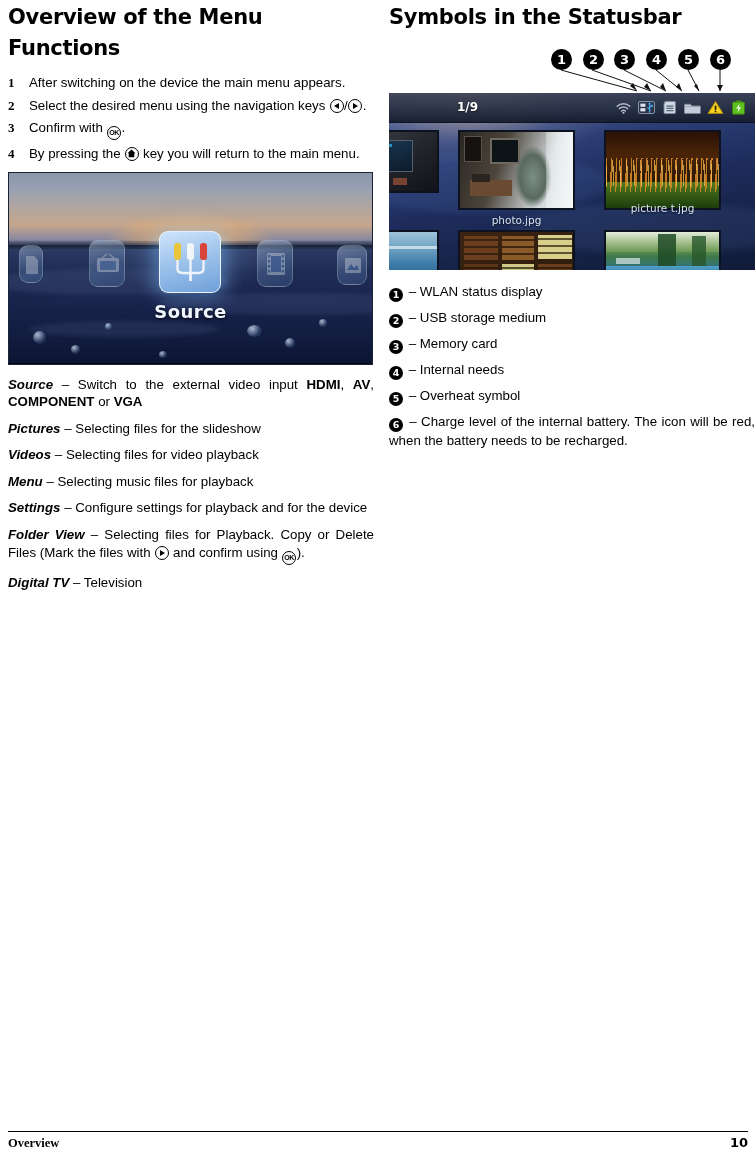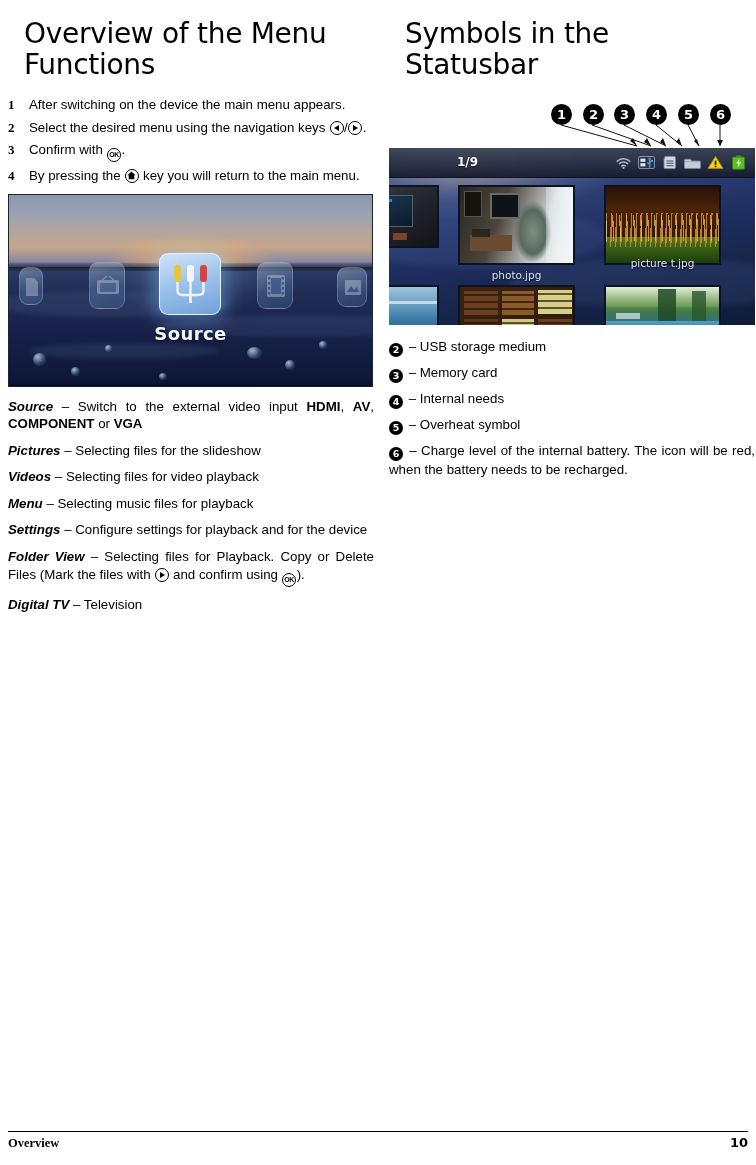--- a/index.html
+++ b/index.html
@@ -28,25 +28,25 @@
     position: absolute;
     top: 0;
     width: 366px;
   }
   .col-left  { left: 8px; }
   .col-right { left: 389px; }
 
   
   h1.section-title {
     font-family: "DejaVu Sans", sans-serif;
-    font-size: 28px;
+    font-size: 21px;
     line-height: 31px;
-    font-weight: normal;
+    font-weight: bold;
     letter-spacing: -0.3px;
-    margin: 16px;
+    margin: 0;
     padding: 0;
     color: #000;
   }
   .col-left h1.section-title { padding-top: 2px; }
   .col-right h1.section-title { padding-top: 2px; }
 
   
   .steps {
     margin: 10px 0 0 0;
     padding: 0;
@@ -603,20 +603,21 @@
           <div style="position:absolute;left:86px;top:4px;width:14px;height:36px;background:#27562b;opacity:.8;"></div>
           <div style="position:absolute;left:0;bottom:0;width:100%;height:22px;background:linear-gradient(180deg,#4fa0c8,#1b4a6e);"></div>
 
           <div style="position:absolute;left:10px;top:26px;width:24px;height:6px;background:#dfe8ee;opacity:.7;"></div>
         </div>
 
       </div>
     </div>
 
     <div class="legend" id="legend">
+        <p><span class="lbadge">1</span><span> – WLAN status display</span></p>
         <p><span class="lbadge">2</span><span> – USB storage medium</span></p>
         <p><span class="lbadge">3</span><span> – Memory card</span></p>
         <p><span class="lbadge">4</span><span> – Internal needs</span></p>
         <p><span class="lbadge">5</span><span> – Overheat symbol</span></p>
         <p class="wrap"><span class="lbadge">6</span><span> – Charge level of the internal battery. The icon will be red, when the battery needs to be recharged.</span></p>
       </div>
   </div>
 
   <div class="footer">
     <span class="f-left">Overview</span>

